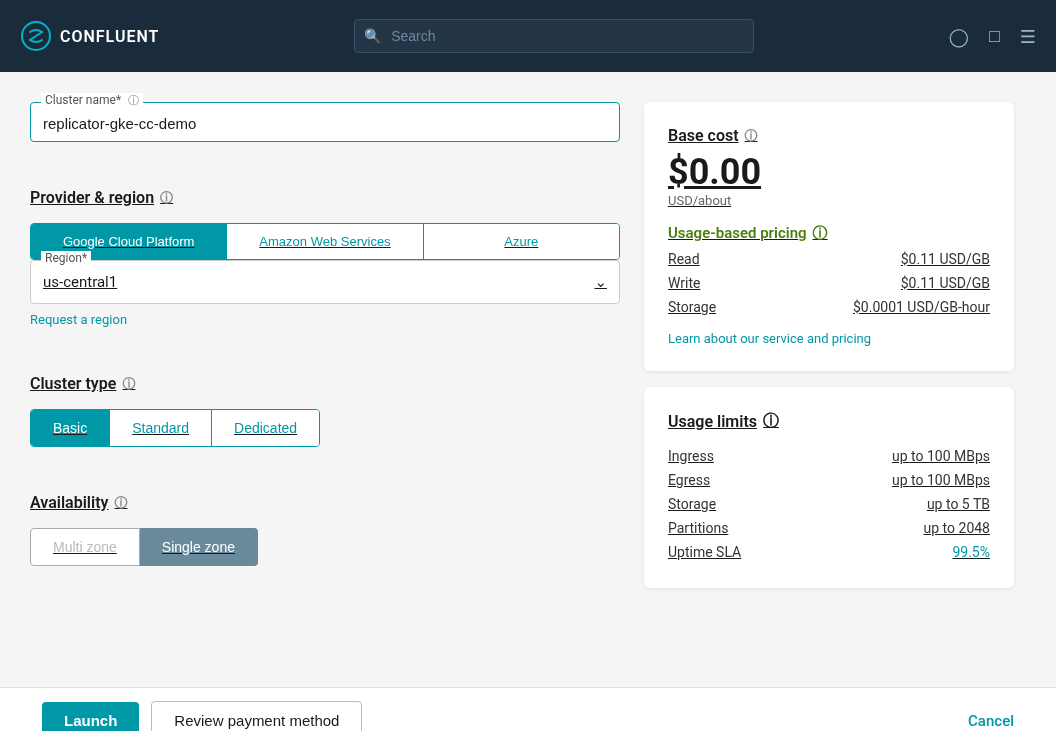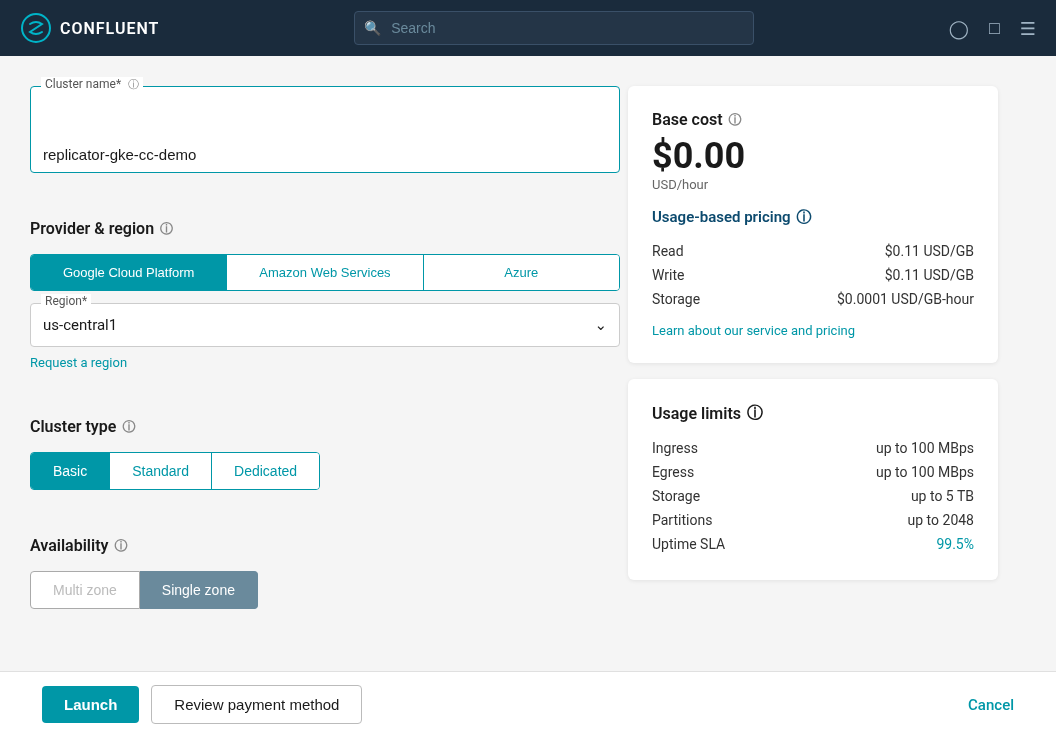--- a/index.html
+++ b/index.html
@@ -1,21 +1,21 @@
 <!DOCTYPE html>
 <html><head>
   <meta charset="utf-8">
   <style>
     * { box-sizing: border-box; margin: 0; padding: 0; }
     body { font-family: -apple-system, BlinkMacSystemFont, 'Segoe UI', Roboto, sans-serif; background: #f5f5f5; color: #1a1a1a; }
 
     
     .navbar {
       background: #1a2b3c;
-      height: 56px;
+      height: 72px;
       display: flex;
       align-items: center;
       padding: 0 20px;
       justify-content: space-between;
     }
     .navbar-left { display: flex; align-items: center; gap: 10px; }
     .navbar-logo { display: flex; align-items: center; gap: 8px; }
     .logo-icon { width: 32px; height: 32px; }
     .logo-text { color: white; font-size: 16px; font-weight: 600; letter-spacing: 1px; }
     .navbar-search {
@@ -45,21 +45,22 @@
     }
     .navbar-right { display: flex; align-items: center; gap: 20px; }
     .nav-icon { color: #a0b4c4; font-size: 18px; cursor: pointer; }
 
     
     .main-container {
       display: flex;
       min-height: calc(731px - 56px - 60px);
       background: #f5f5f5;
       padding: 30px 30px 20px 30px;
-      gap: 8px;
+      gap: 24px;
+      text-decoration: underline;
     }
 
     
     .form-panel {
       flex: 1;
       max-width: 590px;
     }
 
     
     .field-group {
@@ -87,21 +88,20 @@
       margin-left: 4px;
     }
     .field-label-floating input {
       border: none;
       outline: none;
       width: 100%;
       font-size: 15px;
       color: #1a1a1a;
       background: transparent;
       padding-top: 4px;
-      margin-top: 47px;
     }
 
     .section-title {
       font-size: 16px;
       font-weight: 600;
       color: #1a1a1a;
       margin-bottom: 16px;
       display: flex;
       align-items: center;
       gap: 6px;
@@ -125,21 +125,20 @@
       background: #0097a7;
       color: white;
     }
 
     
     .region-select-wrapper {
       position: relative;
       border: 1.5px solid #ccc;
       border-radius: 4px;
       background: white;
-      margin-top: 12px;
     }
     .region-select-label {
       position: absolute;
       top: -10px;
       left: 10px;
       background: white;
       padding: 0 4px;
       font-size: 12px;
       color: #555;
     }
@@ -218,25 +217,25 @@
     }
     .base-cost-unit {
       font-size: 13px;
       color: #666;
       margin-bottom: 16px;
     }
 
     .usage-based-title {
       font-size: 15px;
       font-weight: 600;
-      color: #0c4a6e;
+      color: #4d7c0f;
       display: flex;
       align-items: center;
       gap: 6px;
-      margin-bottom: 12px;
+      margin-bottom: 4px;
     }
 
     .pricing-row {
       display: flex;
       justify-content: space-between;
       align-items: center;
       padding: 4px 0;
       font-size: 14px;
       color: #333;
     }
@@ -441,21 +440,21 @@
   </div>
 
   <div class="pricing-panel">
 
     <div class="pricing-card">
       <div class="pricing-card-title">
         <span>Base cost</span>
         <span class="info-icon">ⓘ</span>
       </div>
       <div class="base-cost-amount">$0.00</div>
-      <div class="base-cost-unit">USD/hour</div>
+      <div class="base-cost-unit">USD/about</div>
 
       <div class="usage-based-title">
         <span>Usage-based pricing</span>
         <span class="info-icon">ⓘ</span>
       </div>
 
       <div class="pricing-row">
         <span>Read</span>
         <span class="price-value">$0.11 USD/GB</span>
       </div>

